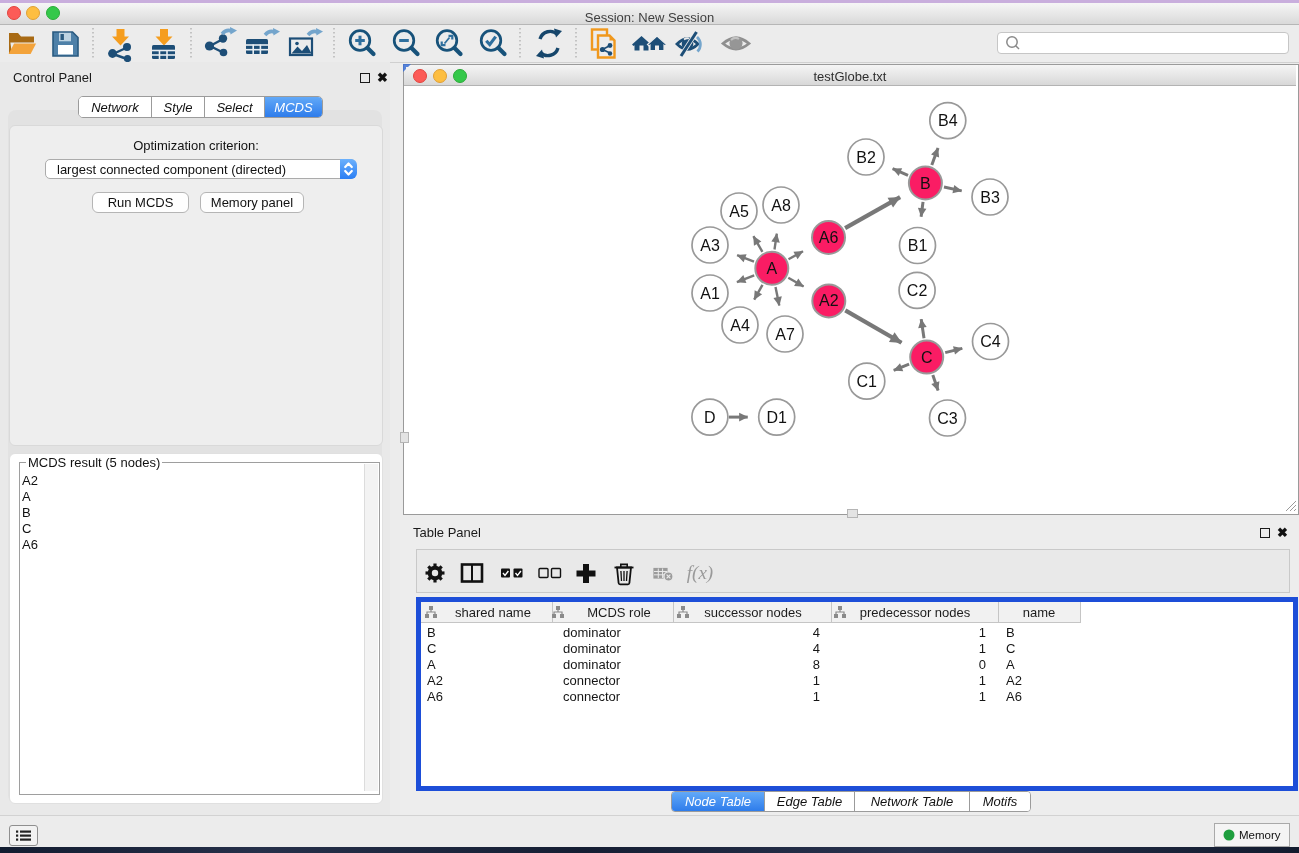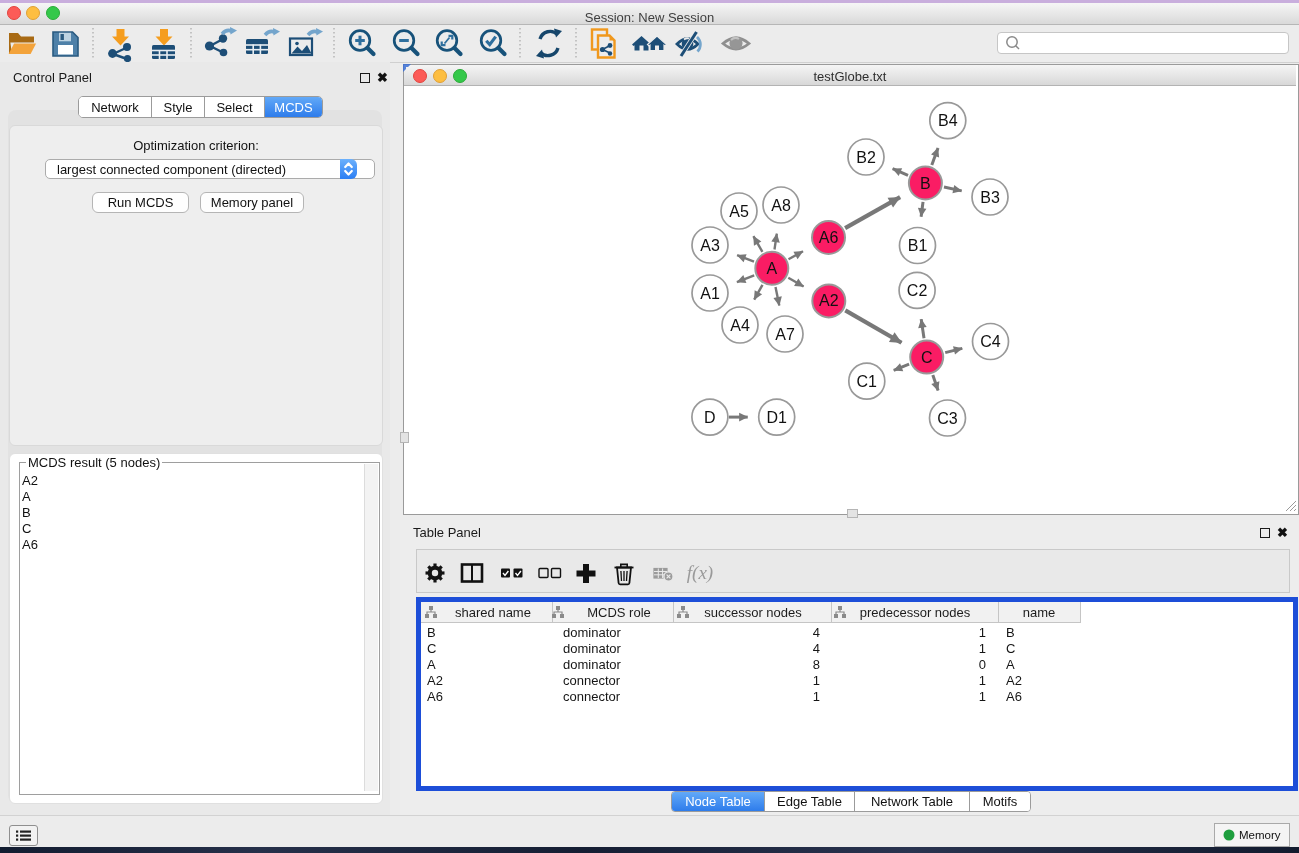--- a/index.html
+++ b/index.html
@@ -18,21 +18,21 @@
   border:1px solid #c6c6c6;border-radius:4px;}
 
 #ctrl{left:0;top:62px;width:390px;height:753px;background:#e9e9e9;}
 #ctrlhead{left:13px;top:8px;font-size:13px;color:#1a1a1a;}
 #ctrlpanel{left:8px;top:48px;width:374px;height:693px;background:#e2e2e2;border-radius:8px;}
 #optpanel{left:9px;top:63px;width:372px;height:319px;background:#eeeeee;
   border:1px solid #d9d9d9;border-radius:6px;}
 #resultwrap{left:9px;top:391px;width:372px;height:349px;background:#ffffff;
   border:1px solid #e0e0e0;border-radius:6px;}
 .tabbar{position:absolute;display:flex;border:1px solid #9b9b9b;border-radius:5px;
-  overflow:hidden;background:#fff;font-size:13px;}
+  overflow:hidden;background:#fff;font-size:13px;font-style:italic;}
 .tabbar .tab{display:flex;align-items:center;justify-content:center;
   border-right:1px solid #9b9b9b;color:#111;background:#fff;}
 .tabbar .tab:last-child{border-right:none;}
 .tabbar .sel{background:linear-gradient(#62a9f8,#2e7ceb);color:#fff;text-align:right;}
 .winicons{position:absolute;}
 
 #netwin{left:403px;top:64px;width:894px;height:449px;background:#fff;border:1px solid #9a9a9a;}
 #nettitle{left:0;top:0;width:892px;height:20px;background:linear-gradient(#f5f5f5,#d8d8d8);
   border-bottom:1px solid #b3b3b3;}
 
@@ -215,21 +215,21 @@
   <div class="winicons hdrbtn-x" style="left:377px;top:10px;">✖</div>
   <div id="ctrlpanel" class="abs"></div>
   <div class="tabbar" style="left:78px;top:34px;height:20px;">
     <div class="tab" style="width:72px;">Network</div>
     <div class="tab" style="width:52px;">Style</div>
     <div class="tab" style="width:59px;">Select</div>
     <div class="tab sel" style="width:57px;">MCDS</div>
   </div>
   <div id="optpanel" class="abs">
     <div class="abs" style="left:0;top:12px;width:372px;text-align:center;font-size:13px;color:#111;">Optimization criterion:</div>
-    <div class="abs" style="left:35px;top:33px;width:309px;height:18px;background:#fff;border:1px solid #ababab;border-radius:5px;padding-left:19px;">
+    <div class="abs" style="left:35px;top:33px;width:309px;height:18px;background:#fff;border:1px solid #ababab;border-radius:5px;">
       <div class="abs" style="left:11px;top:2px;font-size:13px;color:#111;white-space:nowrap;">largest connected component (directed)</div>
       <svg class="abs" style="left:294px;top:-1px;" width="17" height="20" viewBox="0 0 17 20">
         <defs>
             <linearGradient id="bgrad" x1="0" y1="0" x2="0" y2="1">
           <stop offset="0" stop-color="#6db1fc"></stop>
               <stop offset="1" stop-color="#2a7ef4"></stop>
         </linearGradient>
           </defs>
         <path d="M0 0 h11 a6 6 0 0 1 6 6 v8 a6 6 0 0 1 -6 6 h-11 Z" fill="url(#bgrad)"></path>
         <path d="M5.2 8 L8.5 4.5 L11.8 8" fill="none" stroke="#fff" stroke-width="2.2" stroke-linecap="round" stroke-linejoin="round"></path>

